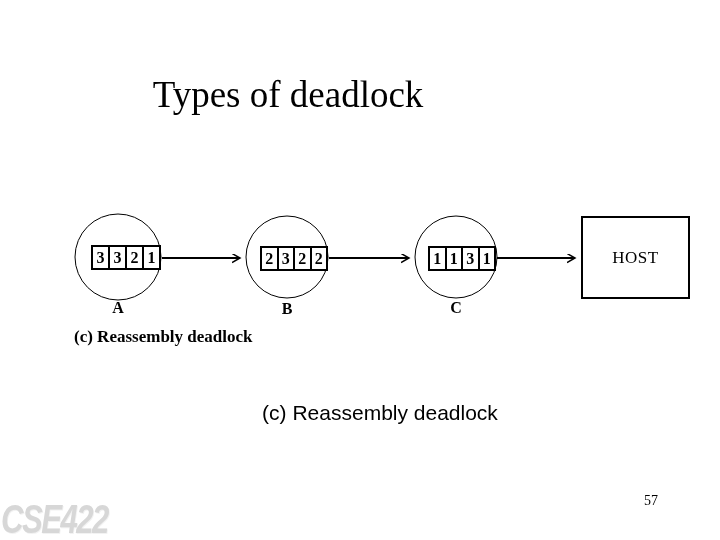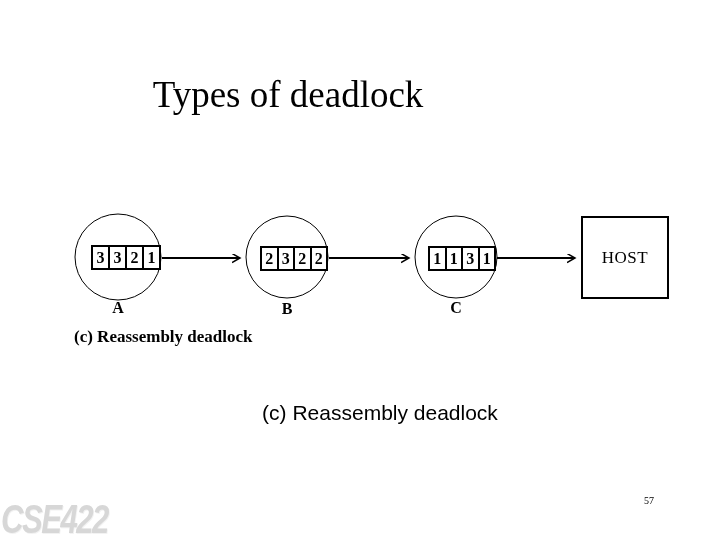--- a/index.html
+++ b/index.html
@@ -59,21 +59,21 @@
     text-align: center;
     font-family: "Liberation Serif", serif;
     font-weight: bold;
     font-size: 16px;
     line-height: 16px;
   }
   .host-box {
     position: absolute;
     left: 581px;
     top: 216px;
-    width: 88px;
+    width: 109px;
     height: 83px;
     box-sizing: border-box;
     border: 2px solid #000000;
     background: #ffffff;
     display: flex;
     align-items: center;
     justify-content: center;
   }
   .host-label {
     font-family: "Liberation Serif", serif;
@@ -98,21 +98,21 @@
     font-family: "Liberation Sans", sans-serif;
     font-size: 21px;
     line-height: 24px;
     color: #000000;
   }
   .page-number {
     position: absolute;
     top: 493px;
     left: 644px;
     font-family: "Liberation Serif", serif;
-    font-size: 10px;
+    font-size: 14px;
     line-height: 16px;
   }
   .watermark {
     position: absolute;
     left: 1px;
     bottom: 1px;
     font-family: "Liberation Sans", sans-serif;
     font-weight: bold;
     font-style: italic;
     font-size: 40px;

